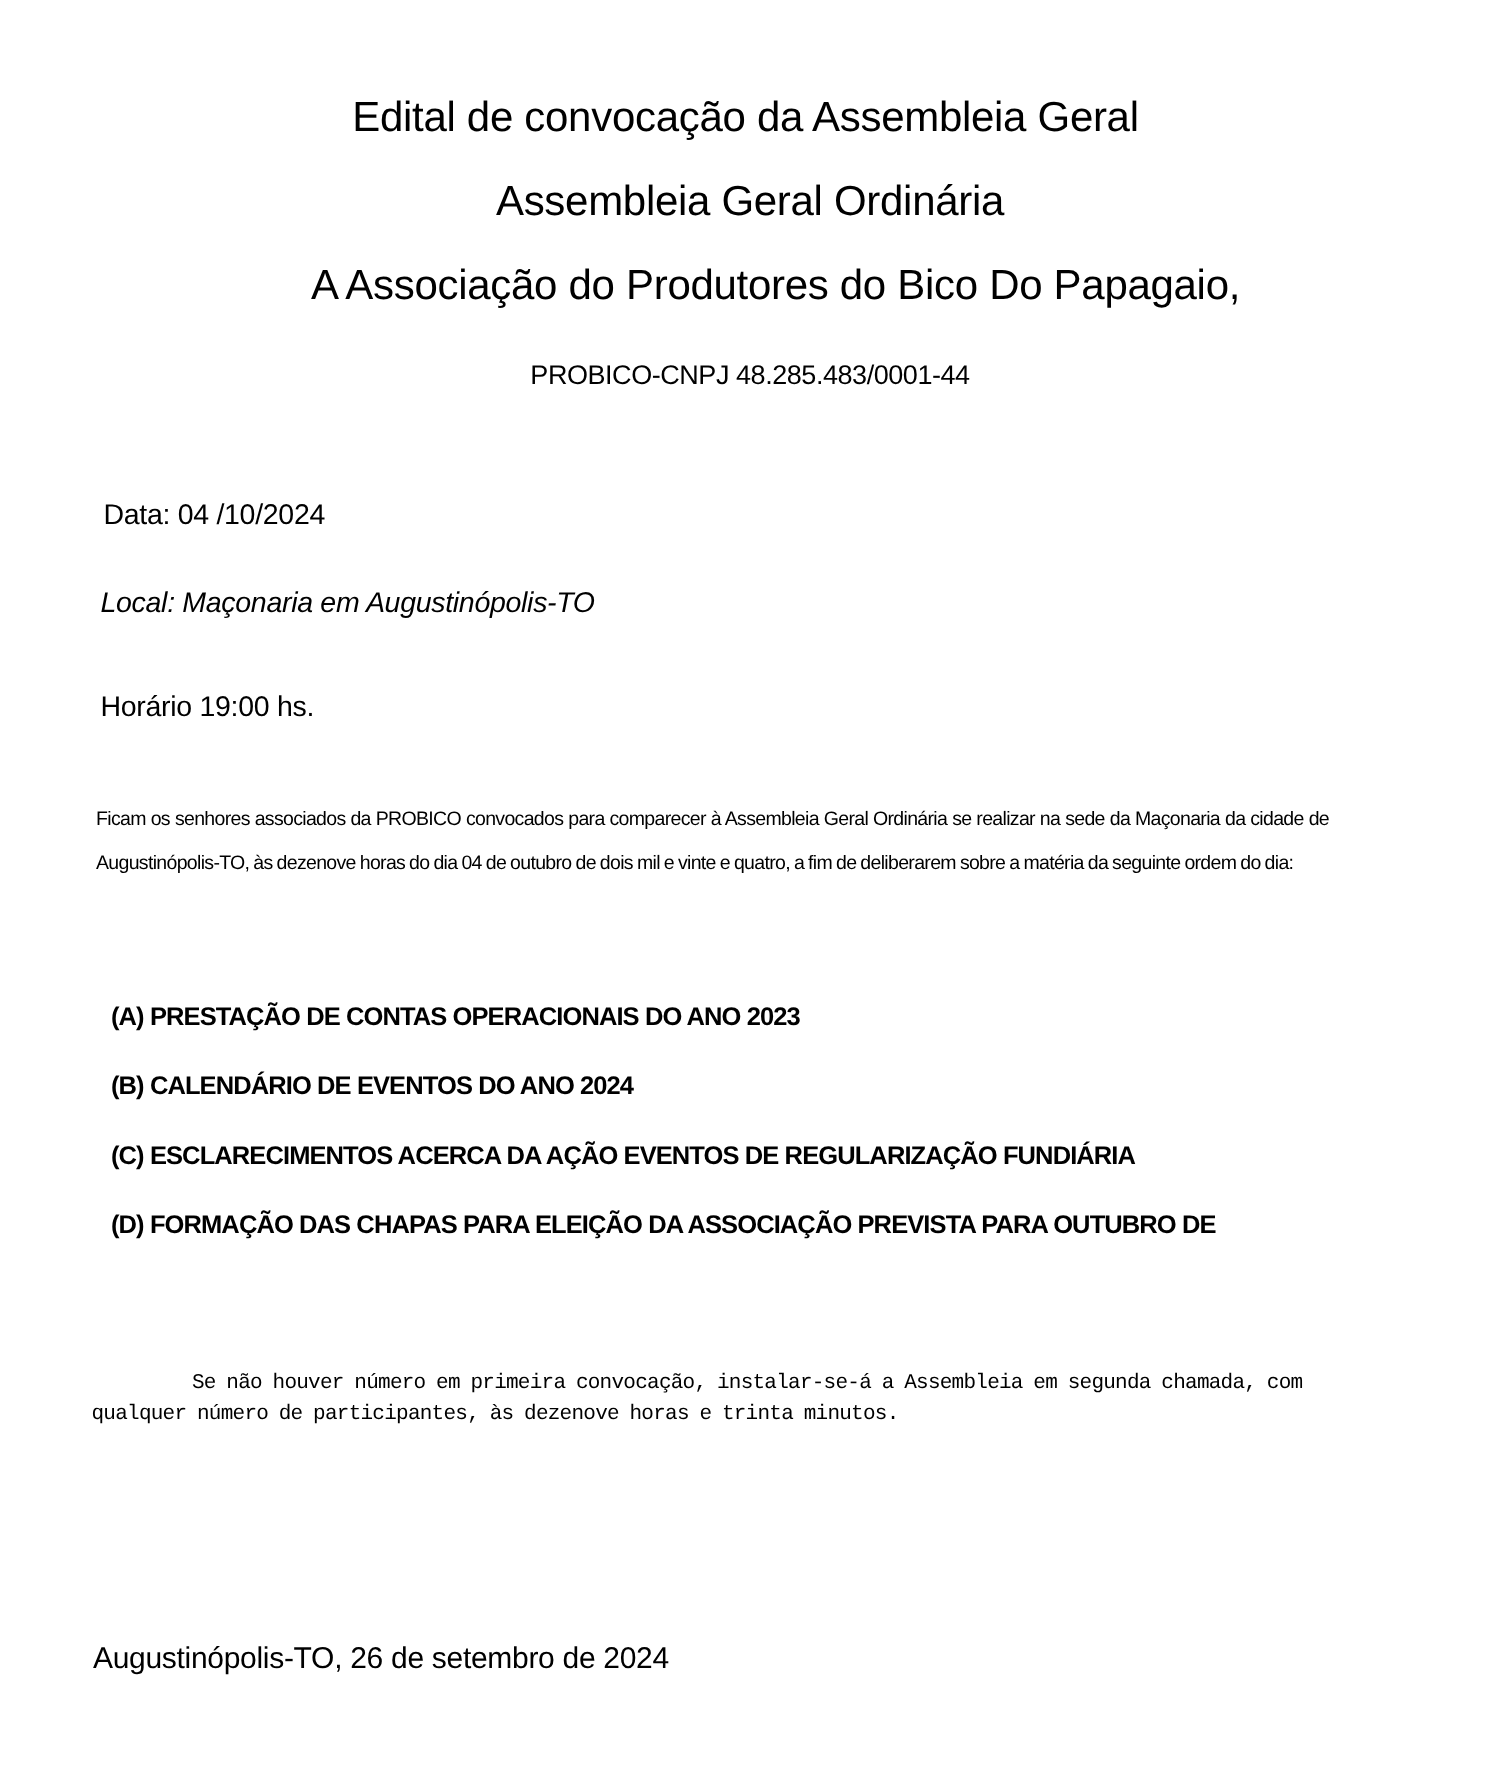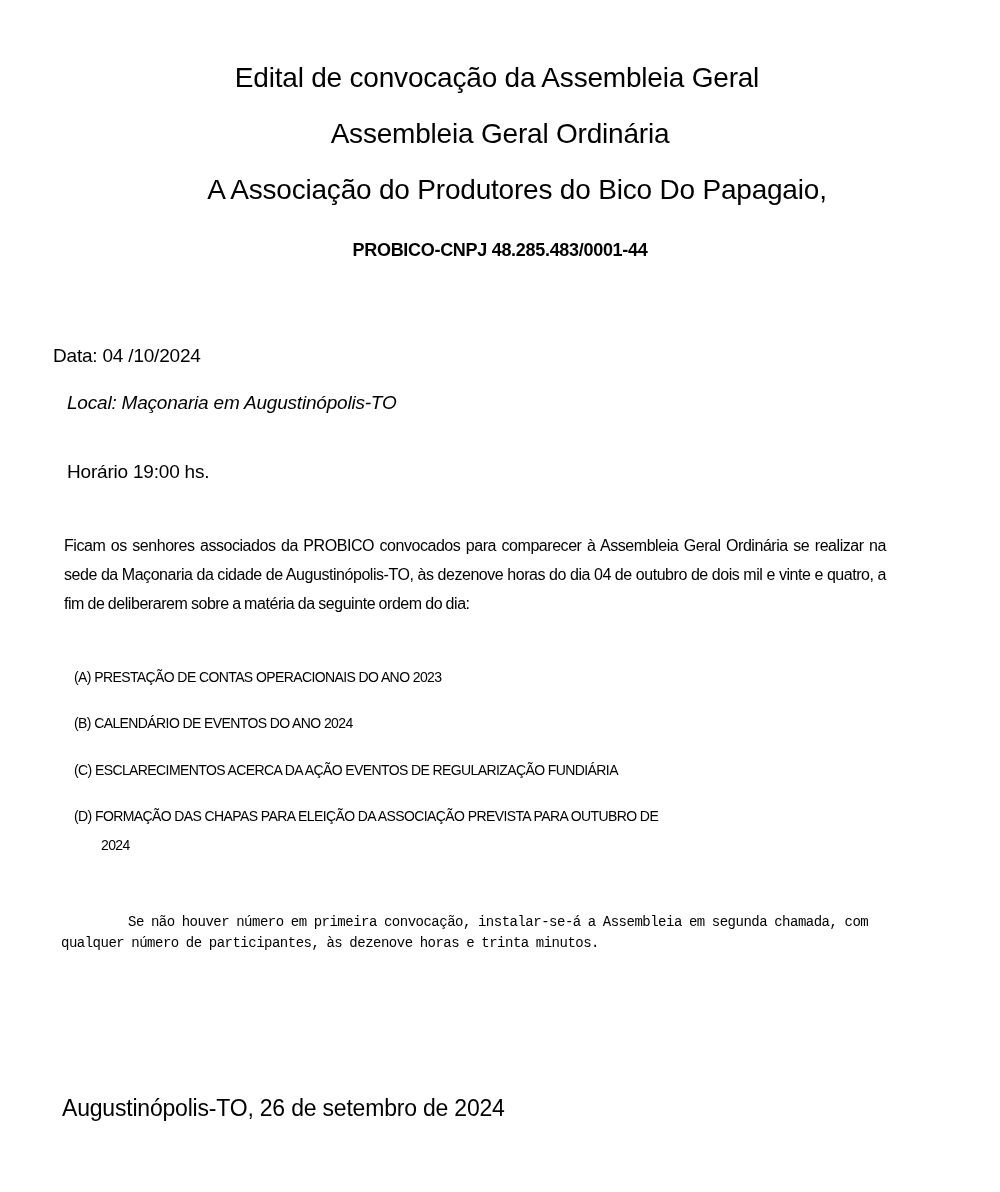--- a/index.html
+++ b/index.html
@@ -22,51 +22,51 @@
       font-size: 28px;
       letter-spacing: -0.2px;
     }
     #title-1 { top: 62px; left: -3px; }
     #title-2 { top: 118px; }
     #title-3 { top: 174px; left: 17px; }
 
     #cnpj {
       top: 240px;
       font-size: 18px;
-      font-weight: bold;
+      font-weight: normal;
       letter-spacing: -0.3px;
     }
 
     .info {
       font-size: 19px;
       letter-spacing: -0.2px;
     }
-    #info-date { top: 333px; left: 53px; margin-top: 12px; }
+    #info-date { top: 333px; left: 69px; }
     #info-place { top: 392px; left: 67px; font-style: italic; }
     #info-time { top: 461px; left: 67px; text-align: right; }
 
     #convocation {
       position: absolute;
       top: 531px;
       left: 64px;
       width: 822px;
-      font-size: 16px;
+      font-size: 13px;
       line-height: 29px;
       text-align: justify;
       letter-spacing: -0.45px;
       word-spacing: -0.5px;
     }
     #convocation::first-line { text-indent: 4px; }
 
     .agenda {
       position: absolute;
       left: 74px;
       width: 840px;
-      font-size: 14px;
-      font-weight: normal;
+      font-size: 17px;
+      font-weight: bold;
       letter-spacing: -0.6px;
       line-height: 29px;
     }
     #agenda-a { top: 663px; }
     #agenda-b { top: 709px; }
     #agenda-c { top: 756px; }
     #agenda-d { top: 802px; }
     .agenda .letter { display: inline; }
     .agenda-d-cont { padding-left: 27px; display: block; }
 
@@ -79,21 +79,21 @@
       line-height: 21px;
       letter-spacing: -0.5px;
       word-spacing: -0.8px;
       font-family: Liberation Mono, monospace;
     }
     #quorum .indent { display: inline-block; width: 67px; }
 
     #signature {
       top: 1095px;
       left: 62px;
-      font-size: 23px;
+      font-size: 20px;
       letter-spacing: -0.2px;
     }
   </style>
 </head>
 <body>
 
 <div>
 
   <div id="title-1" class="abs center title">Edital de convocação da Assembleia Geral</div>
   <div id="title-2" class="abs center title">Assembleia Geral Ordinária</div>
@@ -114,20 +114,19 @@
     <span class="letter">(B)</span>
     <span>CALENDÁRIO DE EVENTOS DO ANO 2024</span>
   </div>
   <div id="agenda-c" class="agenda">
     <span class="letter">(C)</span>
     <span>ESCLARECIMENTOS ACERCA DA AÇÃO EVENTOS DE REGULARIZAÇÃO FUNDIÁRIA</span>
   </div>
   <div id="agenda-d" class="agenda">
     <span class="letter">(D)</span>
     <span>FORMAÇÃO DAS CHAPAS PARA ELEIÇÃO DA ASSOCIAÇÃO PREVISTA PARA OUTUBRO DE</span>
-    <span class="agenda-d-cont">2024</span>
   </div>
 
   <div id="quorum"><span class="indent"></span><span>Se não houver número em primeira convocação, instalar-se-á a Assembleia em segunda chamada, com qualquer número de participantes, às dezenove horas e trinta minutos.</span></div>
 
   <div id="signature" class="abs">Augustinópolis-TO, 26 de setembro de 2024</div>
 
 </div>
 
 </body></html>

